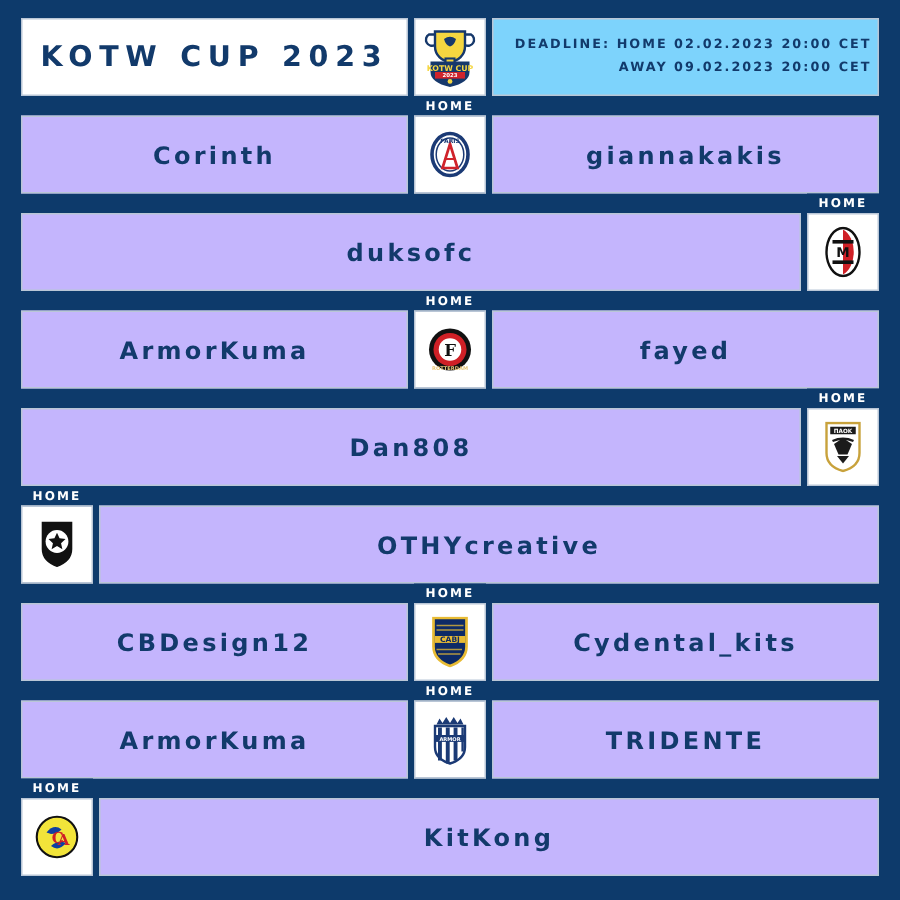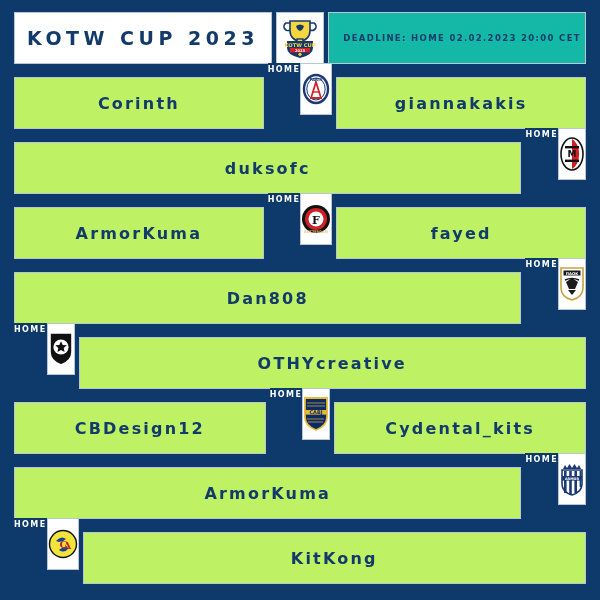--- a/index.html
+++ b/index.html
@@ -55,21 +55,21 @@
     background: #ffffff;
     border: 1px solid #b9c6d6;
     box-sizing: border-box;
     display: flex;
     align-items: center;
     justify-content: center;
   }
 
   .deadline-cell {
     flex: 1 1 auto;
-    background: #14b8a6;
+    background: #7dd3fc;
     border: 1px solid #b9c6d6;
     box-sizing: border-box;
     display: flex;
     flex-direction: column;
     align-items: flex-end;
     justify-content: center;
     padding-right: 4px;
   }
 
   .deadline-line {
@@ -92,21 +92,21 @@
     align-items: flex-end;
     height: 52px;
     margin-bottom: 13px;
     gap: 4px;
   }
   .match-row:last-child { margin-bottom: 0; }
 
   .team-cell {
     flex: 1 1 0;
     height: 52px;
-    background: #bef264;
+    background: #c4b5fd;
     border: 1px solid #b9c6d6;
     box-sizing: border-box;
     display: flex;
     align-items: center;
     justify-content: center;
     padding: 0 8px;
     overflow: hidden;
   }
 
   .team-name {
@@ -114,21 +114,21 @@
     font-size: 16px;
     font-weight: bold;
     letter-spacing: 2.2px;
     white-space: nowrap;
     font-family: "DejaVu Sans", sans-serif;
   }
 
   .badge-col {
     flex: 0 0 48px;
     display: flex;
-    flex-direction: row;
+    flex-direction: column;
     align-items: stretch;
     height: 66px;
     justify-content: flex-end;
   }
 
   .home-label {
     height: 13px;
     background: #0d3a6b;
     color: #ffffff;
     font-size: 8px;
@@ -178,20 +178,21 @@
           <text x="17" y="29.2" font-family="DejaVu Sans, sans-serif" font-size="5.2" font-weight="bold" fill="#f5d640" text-anchor="middle">KOTW CUP</text>
           <rect x="7" y="30" width="20" height="4.4" fill="#d0232b"></rect>
           <text x="17" y="33.6" font-family="DejaVu Sans, sans-serif" font-size="3.6" font-weight="bold" fill="#ffffff" text-anchor="middle">2023</text>
           <circle cx="17" cy="36.3" r="1.6" fill="#f5d640"></circle>
         </svg>
       </span>
     </div>
 
     <div class="deadline-cell">
       <span class="deadline-line">DEADLINE: HOME  02.02.2023 20:00 CET</span>
+      <span class="deadline-line">AWAY   09.02.2023 20:00 CET</span>
     </div>
 
   </div>
 
   <div class="matches">
 
     <div class="match-row">
       <div class="team-cell">
         <span class="team-name">Corinth</span>
       </div>
@@ -328,20 +329,23 @@
           <span>
             <svg width="26" height="34" viewBox="0 0 26 34">
               <path d="M4 7 l2 -4 2 3 2.5 -4 2.5 4 2.5 -4 2.5 4 2 -3 2 4 z" fill="#1b3a75"></path>
               <path d="M3 8 h20 v14 q0 8 -10 11 q-10 -3 -10 -11 z" fill="#ffffff" stroke="#1b3a75" stroke-width="1.6"></path>
               <path d="M5 9 h2.6 v22 h-2.6 z M10.2 9 h2.6 v24 h-2.6 z M15.4 9 h2.6 v22 h-2.6 z M20.6 9 h1.6 v16 h-1.6 z" fill="#1b3a75"></path>
               <rect x="3" y="14" width="20" height="4.6" fill="#1b3a75"></rect>
               <text x="13" y="18" font-family="DejaVu Sans, sans-serif" font-size="3.4" font-weight="bold" fill="#ffffff" text-anchor="middle">ARMOR</text>
             </svg>
           </span>
         </div>
+      </div>
+      <div class="team-cell">
+        <span class="team-name">TRIDENTE</span>
       </div>
     </div>
 
     <div class="match-row">
       <div class="badge-col">
         <div class="home-label">HOME</div>
         <div class="badge-cell">
           <span>
             <svg width="30" height="32" viewBox="0 0 30 32">
               <circle cx="15" cy="16" r="13.5" fill="#f2e43a" stroke="#111111" stroke-width="1.4"></circle>

